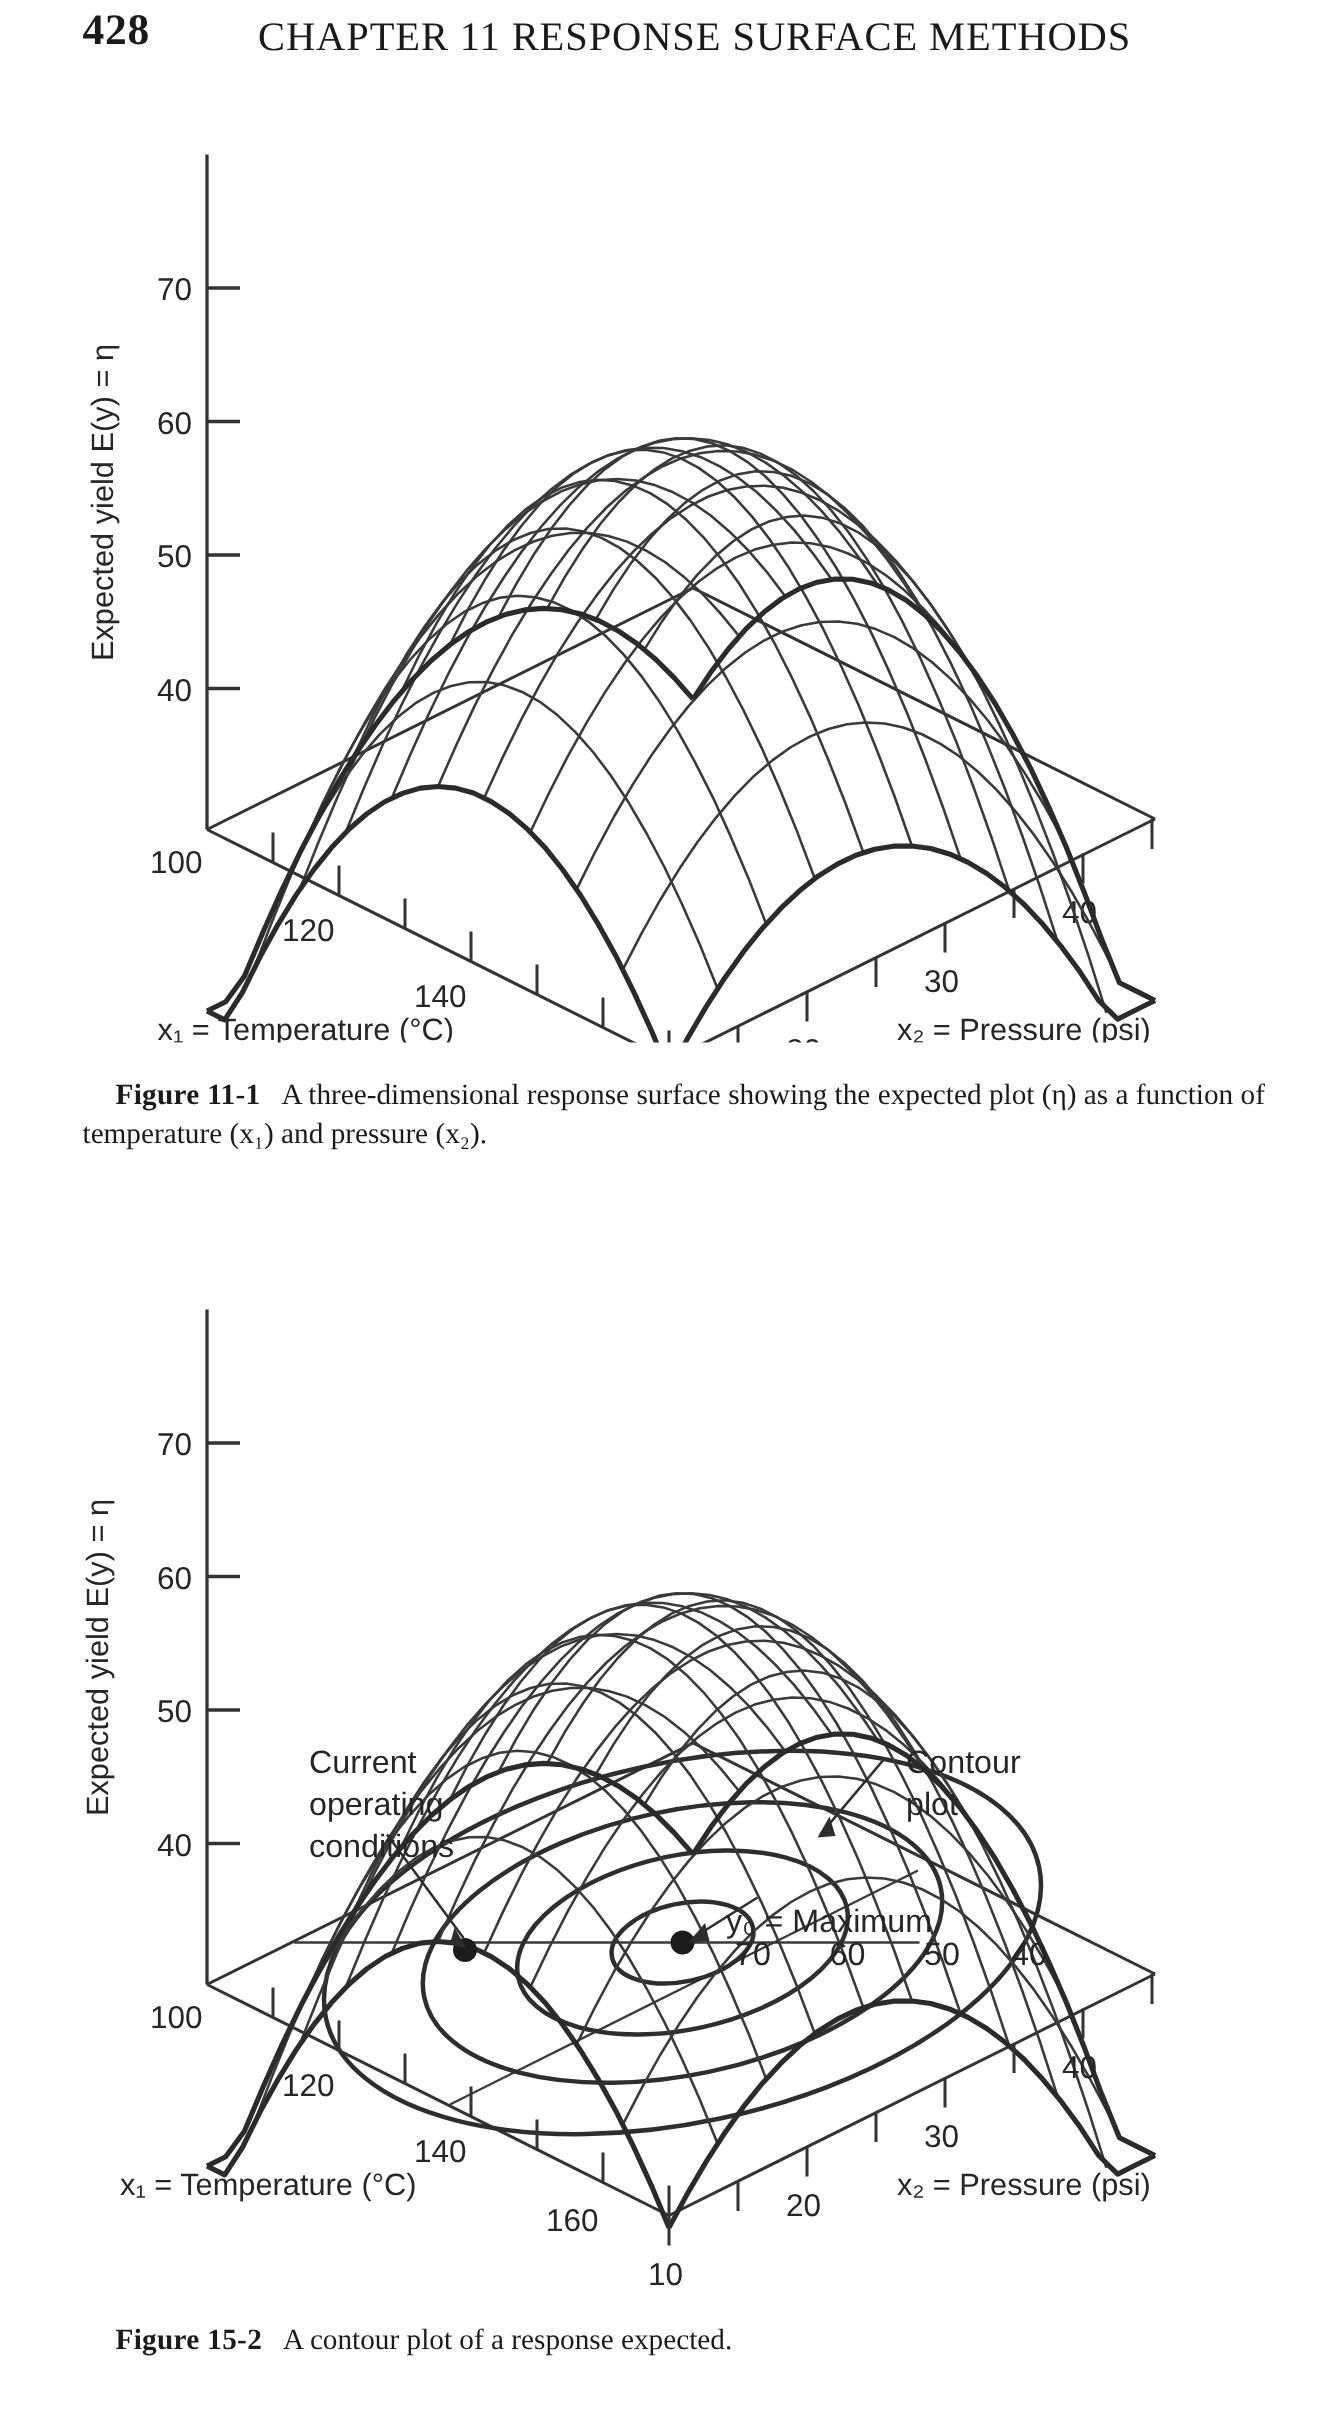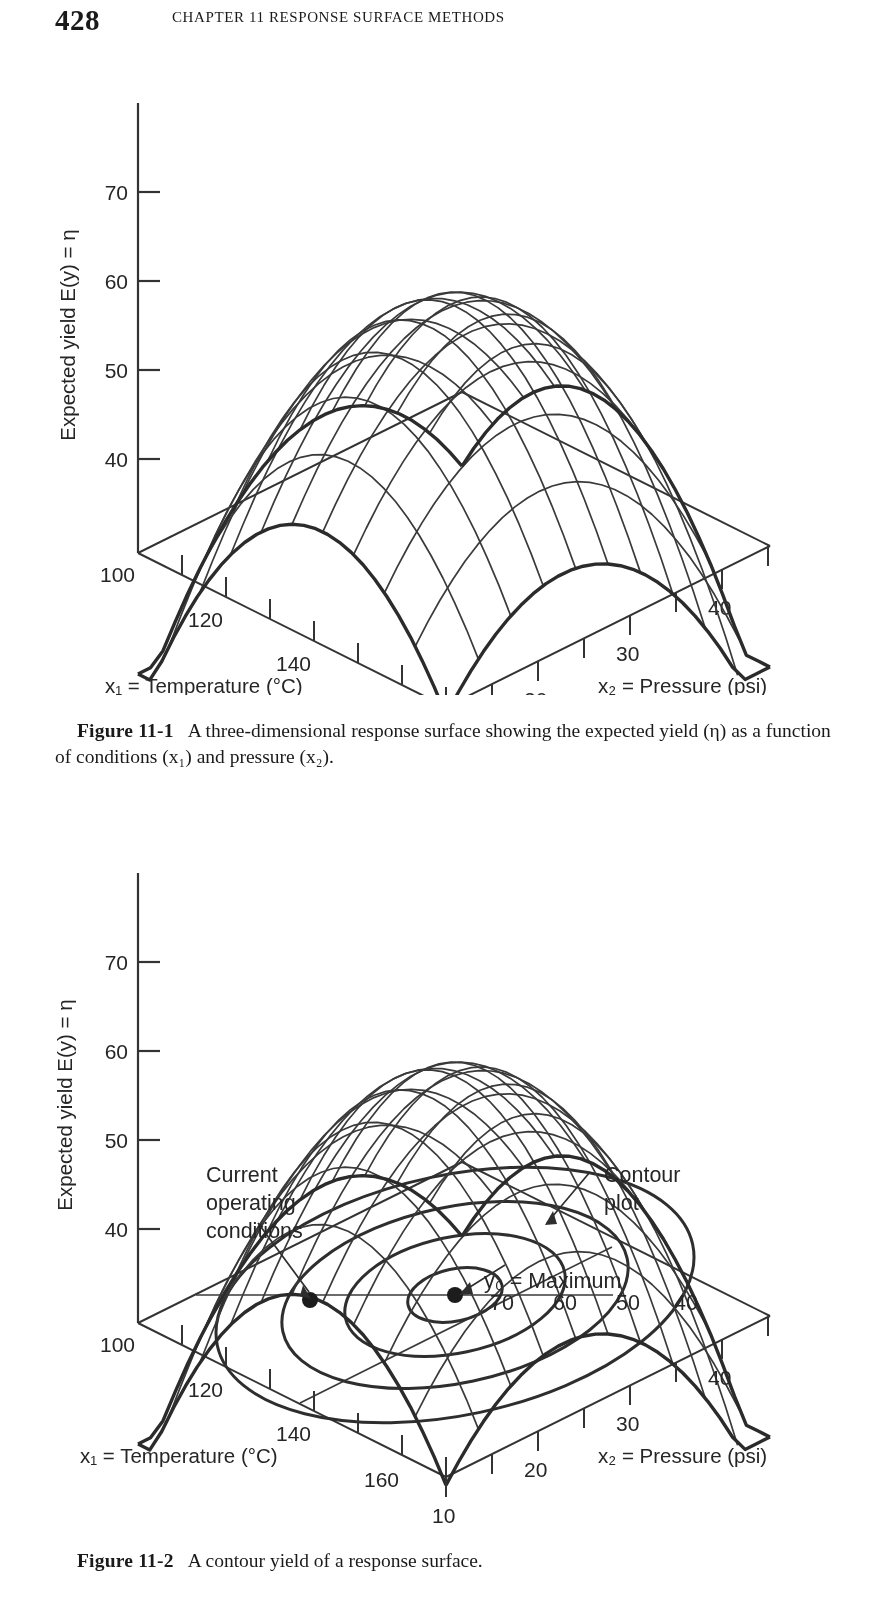--- a/index.html
+++ b/index.html
@@ -5,21 +5,21 @@
   html,body{margin:0;padding:0;background:#ffffff;}
   body{width:883px;height:1621px;position:relative;
        font-family:"Liberation Serif",serif;color:#1a1a1a;overflow:hidden;}
 
   .page{position:absolute;inset:0;background:#fff;}
 
   
   .runhead{position:absolute;top:4px;left:0;width:883px;height:36px;}
   .runhead .pgno{position:absolute;left:55px;top:0px;font-size:29px;
       font-weight:bold;font-family:"Liberation Serif",serif;letter-spacing:.5px;}
-  .runhead .chap{position:absolute;left:172px;top:5px;font-size:15px;
+  .runhead .chap{position:absolute;left:172px;top:5px;font-size:27px;
       letter-spacing:.6px;font-family:"Liberation Serif",serif;}
 
   
   .figwrap{position:absolute;left:0;width:821px;}
   #fig1{top:45px;height:650px;}
   #fig2{top:855px;height:690px;}
 
   .figsvg{display:block;}
 
   
@@ -125,21 +125,21 @@
       <g id="mesh1edge" stroke="#2b2b2b" fill="none" stroke-width="3.4" stroke-linejoin="round">
           <path d="M138.0 629.0 L150.5 622.8 L162.9 605.9 L175.4 576.3 L187.8 548.5 L200.3 522.7 L212.8 498.8 L225.2 476.8 L237.7 456.7 L250.2 438.5 L262.6 422.2 L275.1 407.8 L287.5 395.3 L300.0 384.8 L312.5 376.1 L324.9 369.4 L337.4 364.5 L349.8 361.6 L362.3 360.6 L374.8 361.5 L387.2 364.3 L399.7 369.0 L412.2 375.6 L424.6 384.1 L437.1 394.5 L449.5 406.9 L462.0 421.1"></path>
           <path d="M446.0 670.1 L458.5 647.0 L470.9 625.9 L483.4 606.6 L495.8 589.3 L508.3 573.8 L520.8 560.3 L533.2 548.7 L545.7 538.9 L558.2 531.1 L570.6 525.2 L583.1 521.2 L595.5 519.1 L608.0 519.0 L620.5 520.7 L632.9 524.3 L645.4 529.9 L657.8 537.3 L670.3 546.7 L682.8 558.0 L695.2 571.2 L707.7 586.3 L720.2 603.2 L732.6 622.2 L745.1 634.4 L757.5 628.2 L770.0 622.0"></path>
           <path d="M138.0 629.0 L149.8 634.9 L161.7 616.5 L173.5 592.7 L185.4 571.2 L197.2 551.9 L209.1 534.9 L220.9 520.2 L232.8 507.7 L244.6 497.5 L256.5 489.5 L268.3 483.9 L280.2 480.4 L292.0 479.3 L303.8 480.4 L315.7 483.7 L327.5 489.4 L339.4 497.3 L351.2 507.4 L363.1 519.8 L374.9 534.5 L386.8 551.5 L398.6 570.7 L410.5 592.1 L422.3 615.9 L434.2 641.9 L446.0 670.1"></path>
           <path d="M462.0 421.1 L473.8 403.2 L485.7 387.5 L497.5 374.1 L509.4 363.0 L521.2 354.1 L533.1 347.4 L544.9 343.1 L556.8 341.0 L568.6 341.2 L580.5 343.6 L592.3 348.3 L604.2 355.2 L616.0 364.5 L627.8 376.0 L639.7 389.7 L651.5 405.7 L663.4 424.0 L675.2 444.5 L687.1 467.3 L698.9 492.4 L710.8 519.7 L722.6 549.3 L734.5 581.2 L746.3 610.2 L758.2 616.1 L770.0 622.0"></path>
         </g>
     </svg>
   </div>
 
   <div class="caption" id="cap1">
-    <span class="capnum">Figure 11-1</span><span>A three-dimensional response surface showing the expected yield (η) as a function of conditions (x₁) and pressure (x₂).</span>
+    <span class="capnum">Figure 11-1</span><span>A three-dimensional response surface showing the expected plot (η) as a function of temperature (x₁) and pressure (x₂).</span>
   </div>
 
   <div class="figwrap" id="fig2">
     <svg class="figsvg" width="883" height="690" viewBox="0 0 883 690">
 
       <g stroke="#333" stroke-width="2.2" fill="none">
         <line x1="138" y1="18" x2="138" y2="468"></line>
         <line x1="138" y1="107" x2="160" y2="107"></line>
         <line x1="138" y1="196" x2="160" y2="196"></line>
         <line x1="138" y1="285" x2="160" y2="285"></line>
@@ -260,16 +260,16 @@
         <text x="432" y="668">10</text>
         <text x="524" y="622">20</text>
         <text x="616" y="576">30</text>
         <text x="708" y="530">40</text>
       </g>
       <text x="598" y="608" font-family="Liberation Sans, sans-serif" font-size="20.5" fill="#262626">x₂ = Pressure (psi)</text>
     </svg>
   </div>
 
   <div class="caption" id="cap2">
-    <span class="capnum">Figure 11-2</span><span>A contour yield of a response surface.</span>
+    <span class="capnum">Figure 15-2</span><span>A contour plot of a response expected.</span>
   </div>
 
 </div>
 
 </body></html>

